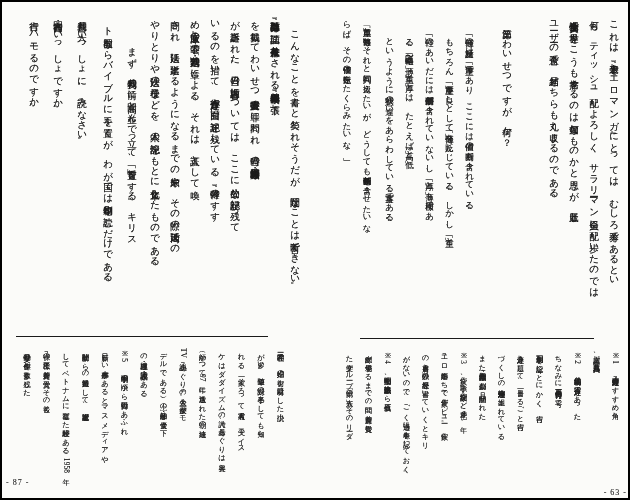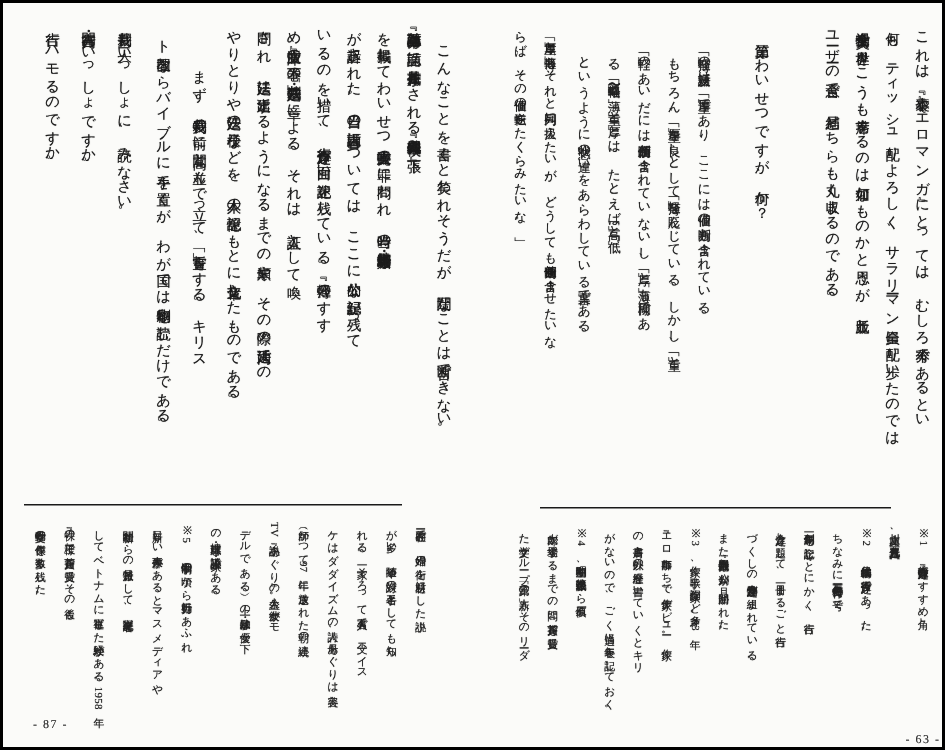--- a/index.html
+++ b/index.html
@@ -32,21 +32,21 @@
   .g-l-foot{top:346px;right:343px;}
   .foot .vcol{width:19px;font-size:7.2px;letter-spacing:0.25px;color:#222;}
   .g-l-foot .vcol{width:19.5px;}
   .rule{position:absolute;height:0;border-top:1.6px solid #1a1a1a;}
   .rule-r{top:336px;left:358px;width:234px;}
   .rule-l{top:334px;left:14px;width:252px;}
   .pageno{
     position:absolute;font-size:8px;letter-spacing:1px;color:#333;
     font-family:"Liberation Serif",serif;text-shadow:0 0 0.4px rgba(60,60,60,.6);
   }
-  .pageno-left{left:4px;top:476px;margin-left:16px;}
+  .pageno-left{left:4px;top:476px;}
   .pageno-right{right:1px;top:486px;}
 </style>
 </head>
 <body>
 
 <div class="frame">
 
   <section>
     <div class="vgroup g-r-para1">
         <div class="vcol">これは、『裏本』や『エロマンガ』にとっては、むしろ本分であるとい</div>

